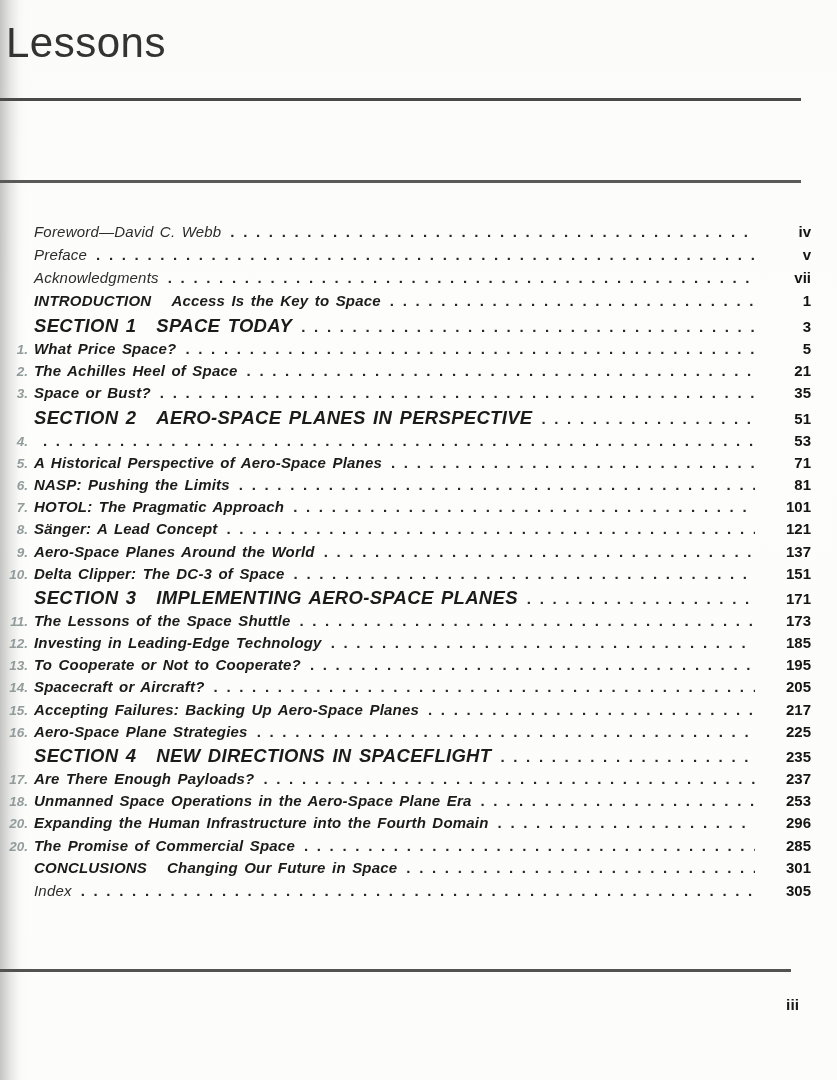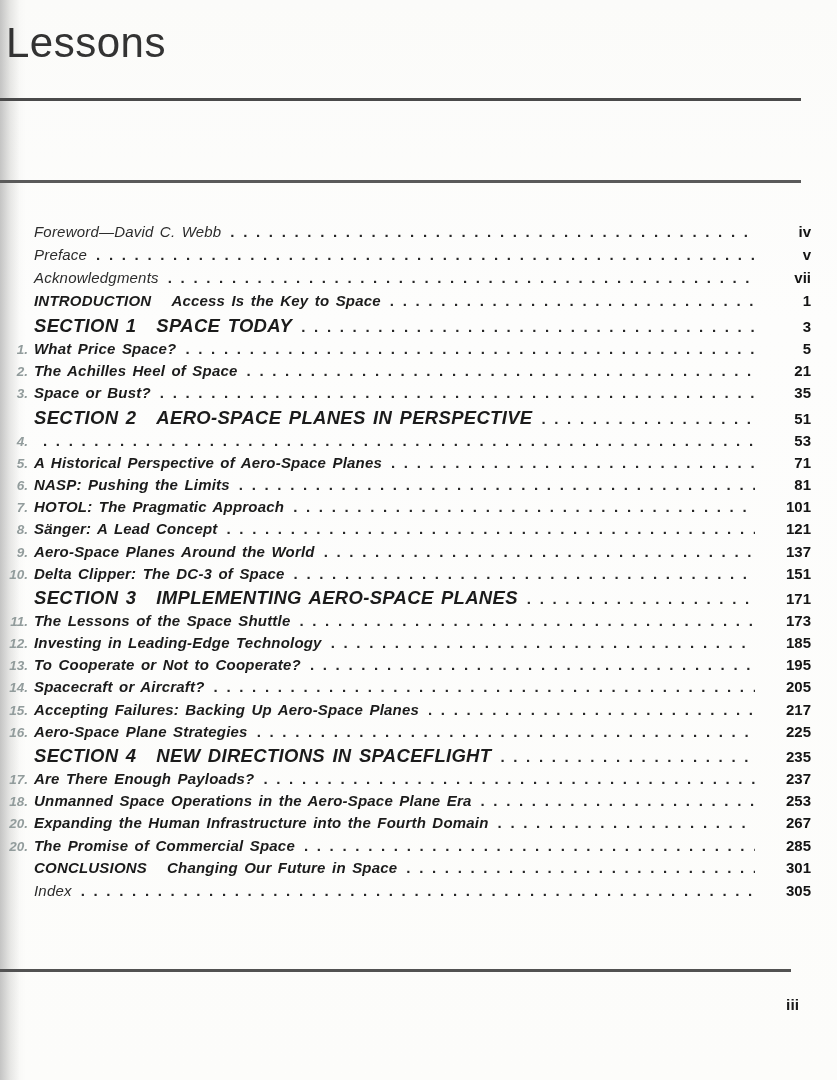--- a/index.html
+++ b/index.html
@@ -235,21 +235,21 @@
       <div class="row chapter">
         <span class="num">18.</span>
         <span class="t">Unmanned Space Operations in the Aero-Space Plane Era</span>
         <span class="leader">. . . . . . . . . . . . . . . . . . . . . . . . . . . . . . . . . . . . . . . . . . . . . . . . . . . . . . . . . . . . . . . . . . . . . . . . . . . . . . . . . . . . . . . . . . . . . . . . . . . . . . . . . . . . . . . . . . . . . . . .</span>
         <span class="pg">253</span>
       </div>
       <div class="row chapter">
         <span class="num">20.</span>
         <span class="t">Expanding the Human Infrastructure into the Fourth Domain</span>
         <span class="leader">. . . . . . . . . . . . . . . . . . . . . . . . . . . . . . . . . . . . . . . . . . . . . . . . . . . . . . . . . . . . . . . . . . . . . . . . . . . . . . . . . . . . . . . . . . . . . . . . . . . . . . . . . . . . . . . . . . . . . . . .</span>
-        <span class="pg">267</span>
+        <span class="pg">296</span>
       </div>
       <div class="row chapter">
         <span class="num">20.</span>
         <span class="t">The Promise of Commercial Space</span>
         <span class="leader">. . . . . . . . . . . . . . . . . . . . . . . . . . . . . . . . . . . . . . . . . . . . . . . . . . . . . . . . . . . . . . . . . . . . . . . . . . . . . . . . . . . . . . . . . . . . . . . . . . . . . . . . . . . . . . . . . . . . . . . .</span>
         <span class="pg">285</span>
       </div>
       <div class="row intro">
         <span class="num"></span>
         <span class="t">CONCLUSIONS</span>

